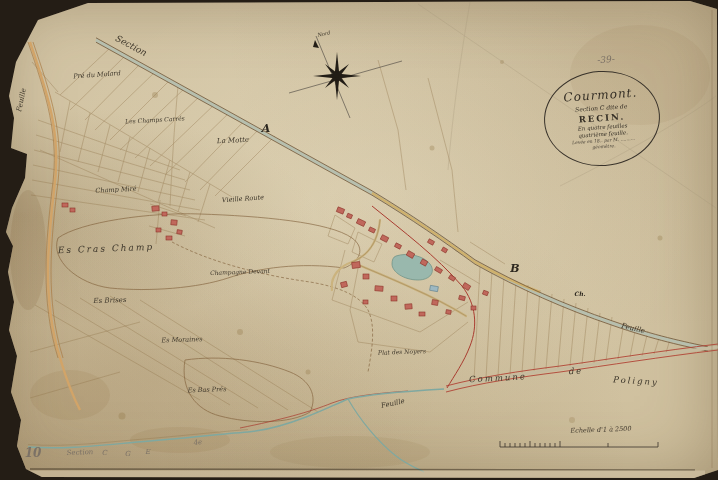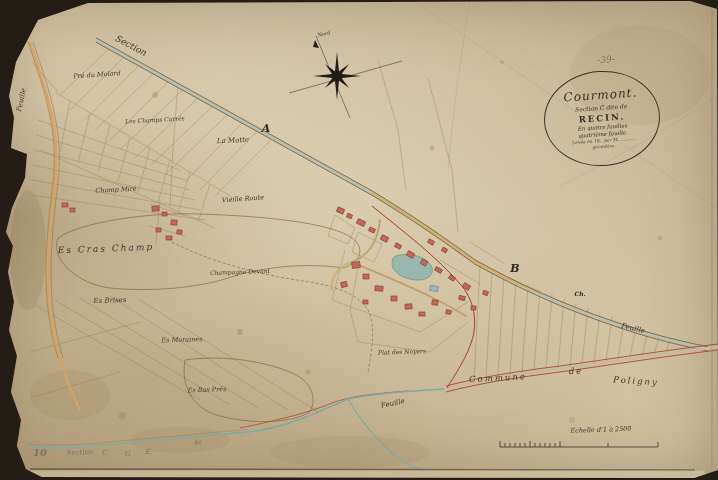--- a/index.html
+++ b/index.html
@@ -206,21 +206,21 @@
         <span class="ml script wide" style="left: 576px; top: 371px; font-size: 8.5px; transform: translate(-50%, -50%) rotate(-3deg);">de</span>
         <span class="ml script wide" style="left: 636px; top: 381px; font-size: 8.5px; transform: translate(-50%, -50%) rotate(4deg);">Poligny</span>
         <span class="ml script" style="left: 633px; top: 329px; font-size: 7px; transform: translate(-50%, -50%) rotate(13deg);">Feuille</span>
         <span class="ml script" style="left: 393px; top: 404px; font-size: 7px; transform: translate(-50%, -50%) rotate(-12deg);">Feuille</span>
         <span class="ml script" style="left: 22px; top: 100px; font-size: 7px; transform: translate(-50%, -50%) rotate(-78deg);">Feuille</span>
         <span class="ml script" style="left: 324px; top: 34px; font-size: 5px; transform: translate(-50%, -50%) rotate(-12deg);">Nord</span>
         <span class="ml serifbold" style="left: 266px; top: 128px; font-size: 11px; transform: translate(-50%, -50%) rotate(0deg);">A</span>
         <span class="ml serifbold" style="left: 515px; top: 268px; font-size: 11px; transform: translate(-50%, -50%) rotate(0deg);">B</span>
         <span class="ml serifbold" style="left: 580px; top: 294px; font-size: 6px; transform: translate(-50%, -50%) rotate(0deg);">Ch.</span>
         <span class="ml pencil" style="left: 606px; top: 60px; font-size: 9px; transform: translate(-50%, -50%) rotate(-4deg);">-39-</span>
-        <span class="ml pencil" style="left: 40px; top: 453px; font-size: 10px; transform: translate(-50%, -50%) rotate(0deg); font-weight: bold;">10</span>
+        <span class="ml pencil" style="left: 33px; top: 453px; font-size: 12px; transform: translate(-50%, -50%) rotate(0deg); font-weight: bold;">10</span>
         <span class="ml pencil" style="left: 80px; top: 453px; font-size: 7px; transform: translate(-50%, -50%) rotate(-2deg);">Section</span>
         <span class="ml pencil" style="left: 105px; top: 453px; font-size: 7px; transform: translate(-50%, -50%) rotate(0deg);">C</span>
         <span class="ml pencil" style="left: 128px; top: 454px; font-size: 7px; transform: translate(-50%, -50%) rotate(0deg);">G</span>
         <span class="ml pencil" style="left: 148px; top: 452px; font-size: 7px; transform: translate(-50%, -50%) rotate(0deg);">E</span>
         <span class="ml pencil" style="left: 198px; top: 443px; font-size: 7px; transform: translate(-50%, -50%) rotate(-8deg);">4e</span>
         <span class="ml script" style="left: 601px; top: 430px; font-size: 6.5px; transform: translate(-50%, -50%) rotate(-2deg);">Echelle d'1 à 2500</span>
       </div>
 
     <div class="cartouche">
       <div class="c-commune">Courmont.</div>

